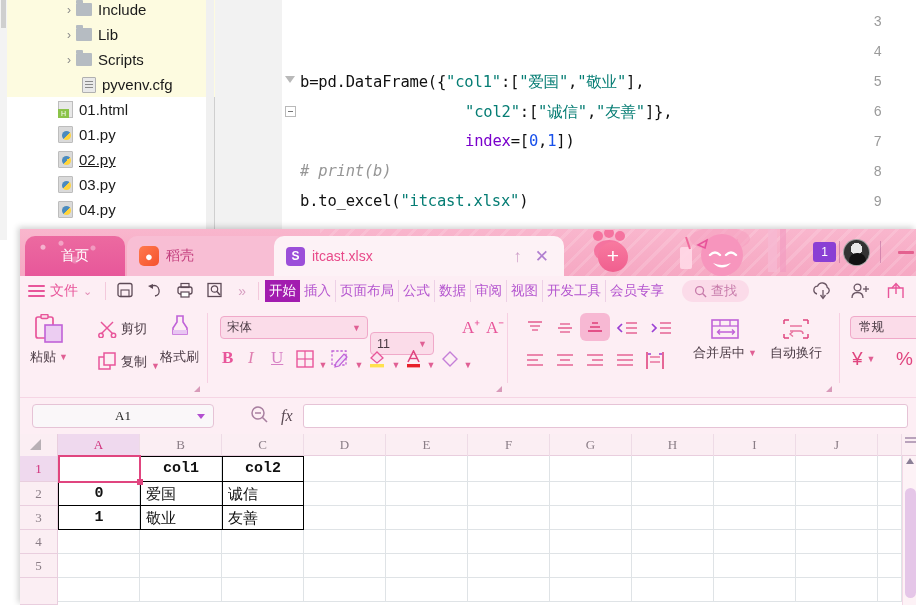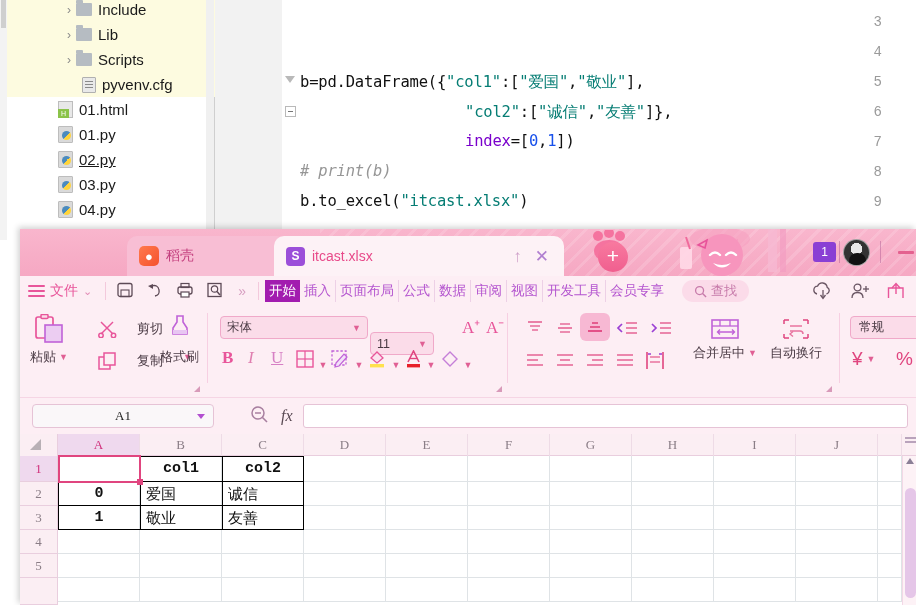--- a/index.html
+++ b/index.html
@@ -235,21 +235,21 @@
   .rgroup { position:absolute; top:0; height: 92px; }
   .rgroup:after {
     content:""; position:absolute; right:0; top:7px; width:1px; height:70px; background:#f7cfe2;
   }
   .rgroup.nosep:after { display:none; }
   .big-btn {
     position:absolute; display:flex; flex-direction:column; align-items:center;
     font-size:13px; color:#4a3a44; gap:2px;
   }
   .small-btn {
-    position:absolute; display:flex; align-items:flex-start; gap:20px;
+    position:absolute; display:flex; align-items:flex-end; gap:4px;
     font-size:13px; color:#4a3a44;
   }
   .drop-caret { color:#e05f94; font-size:9px; }
   .corner-exp {
     position:absolute; bottom:6px; right:8px; width:0;height:0;
     border-left:6px solid transparent; border-bottom:6px solid #d89ab9;
   }
   .fontbox {
     position:absolute; height:23px; border:1px solid #f0a9c9; border-radius:4px;
     background:#fbdce9; display:flex; align-items:center; padding:0 6px;
@@ -451,20 +451,23 @@
         <path d="M38 20 l9 -5 l-2 8 z" fill="none" stroke="#e8539a" stroke-width="1.6"></path>
       </svg>
 
       <svg class="paw-bg" viewBox="0 0 46 34">
         <circle cx="8" cy="6" r="5" fill="#f5739f"></circle>
         <circle cx="19" cy="3" r="5" fill="#f5739f"></circle>
         <circle cx="30" cy="6" r="5" fill="#f5739f"></circle>
         <ellipse cx="19" cy="21" rx="15" ry="11" fill="#f5739f"></ellipse>
       </svg>
 
+      <div class="tab tab-home">
+        <span>首页</span>
+      </div>
 
       <div class="tab tab-docer">
         <span class="ico-docer">●</span>
         <span>稻壳</span>
       </div>
 
       <div class="tab tab-doc">
         <span class="ico-xlsx">S</span>
         <span class="t-label">itcast.xlsx</span>
         <span class="tab-up">↑</span>

